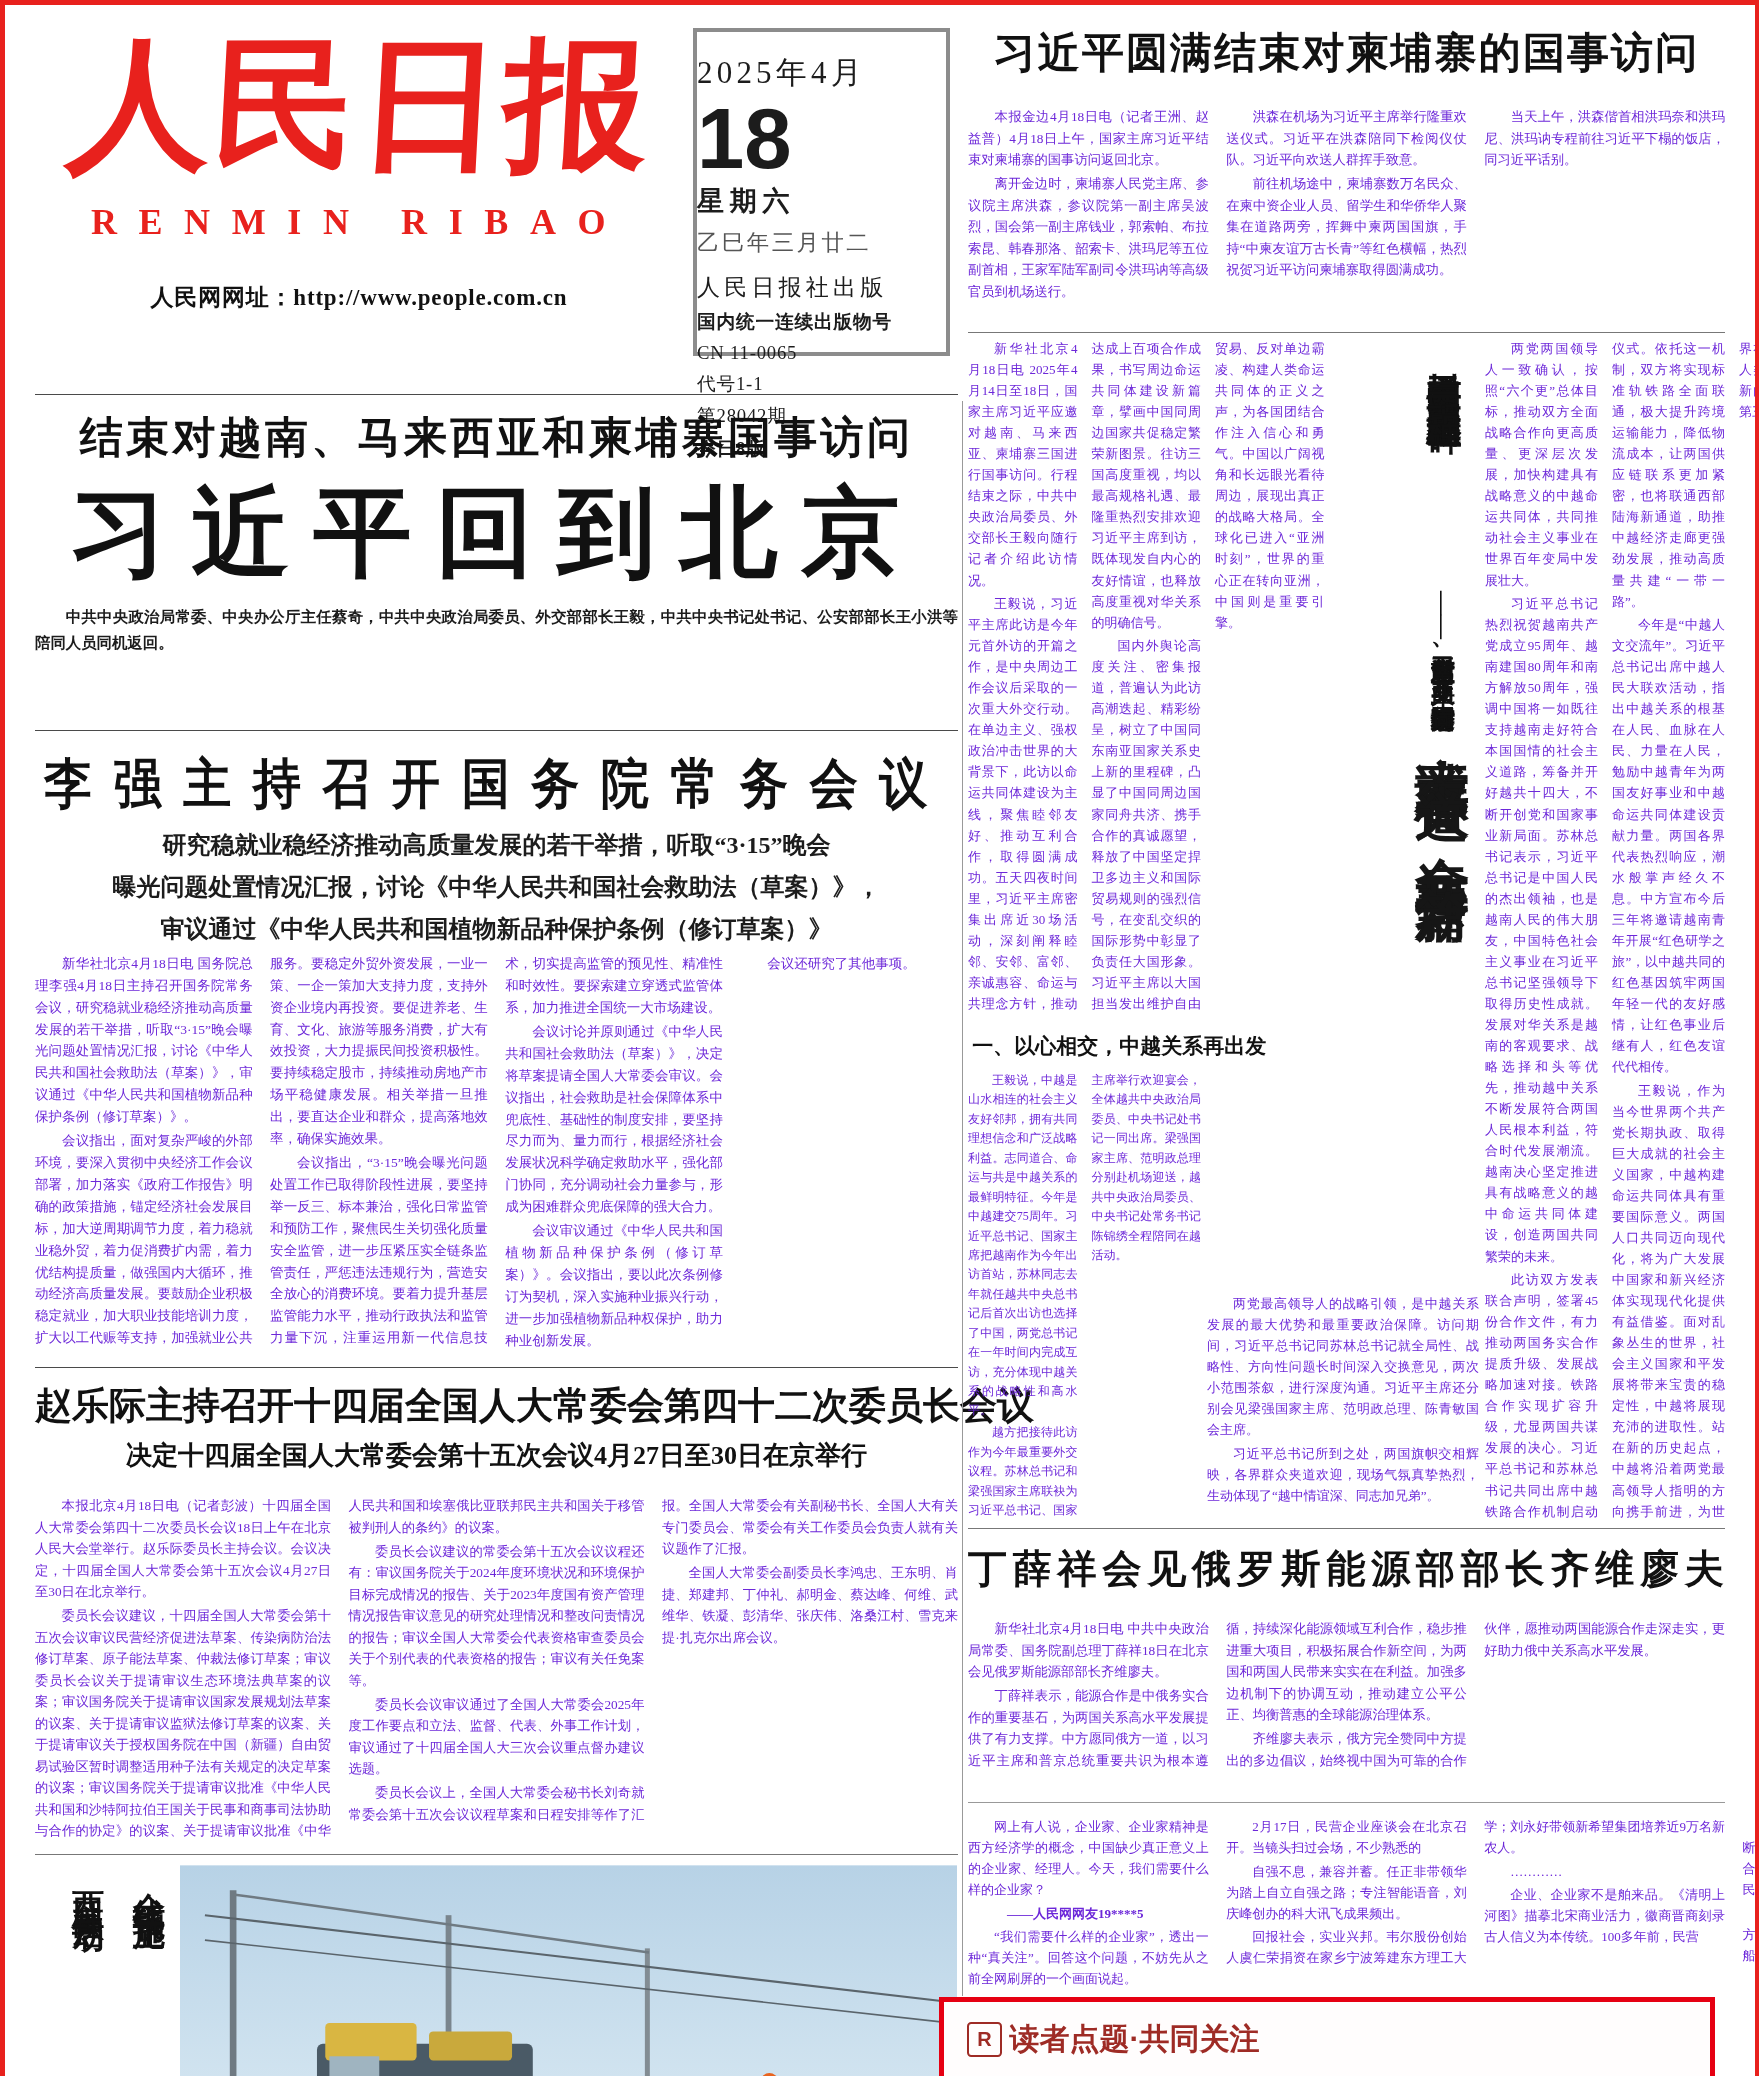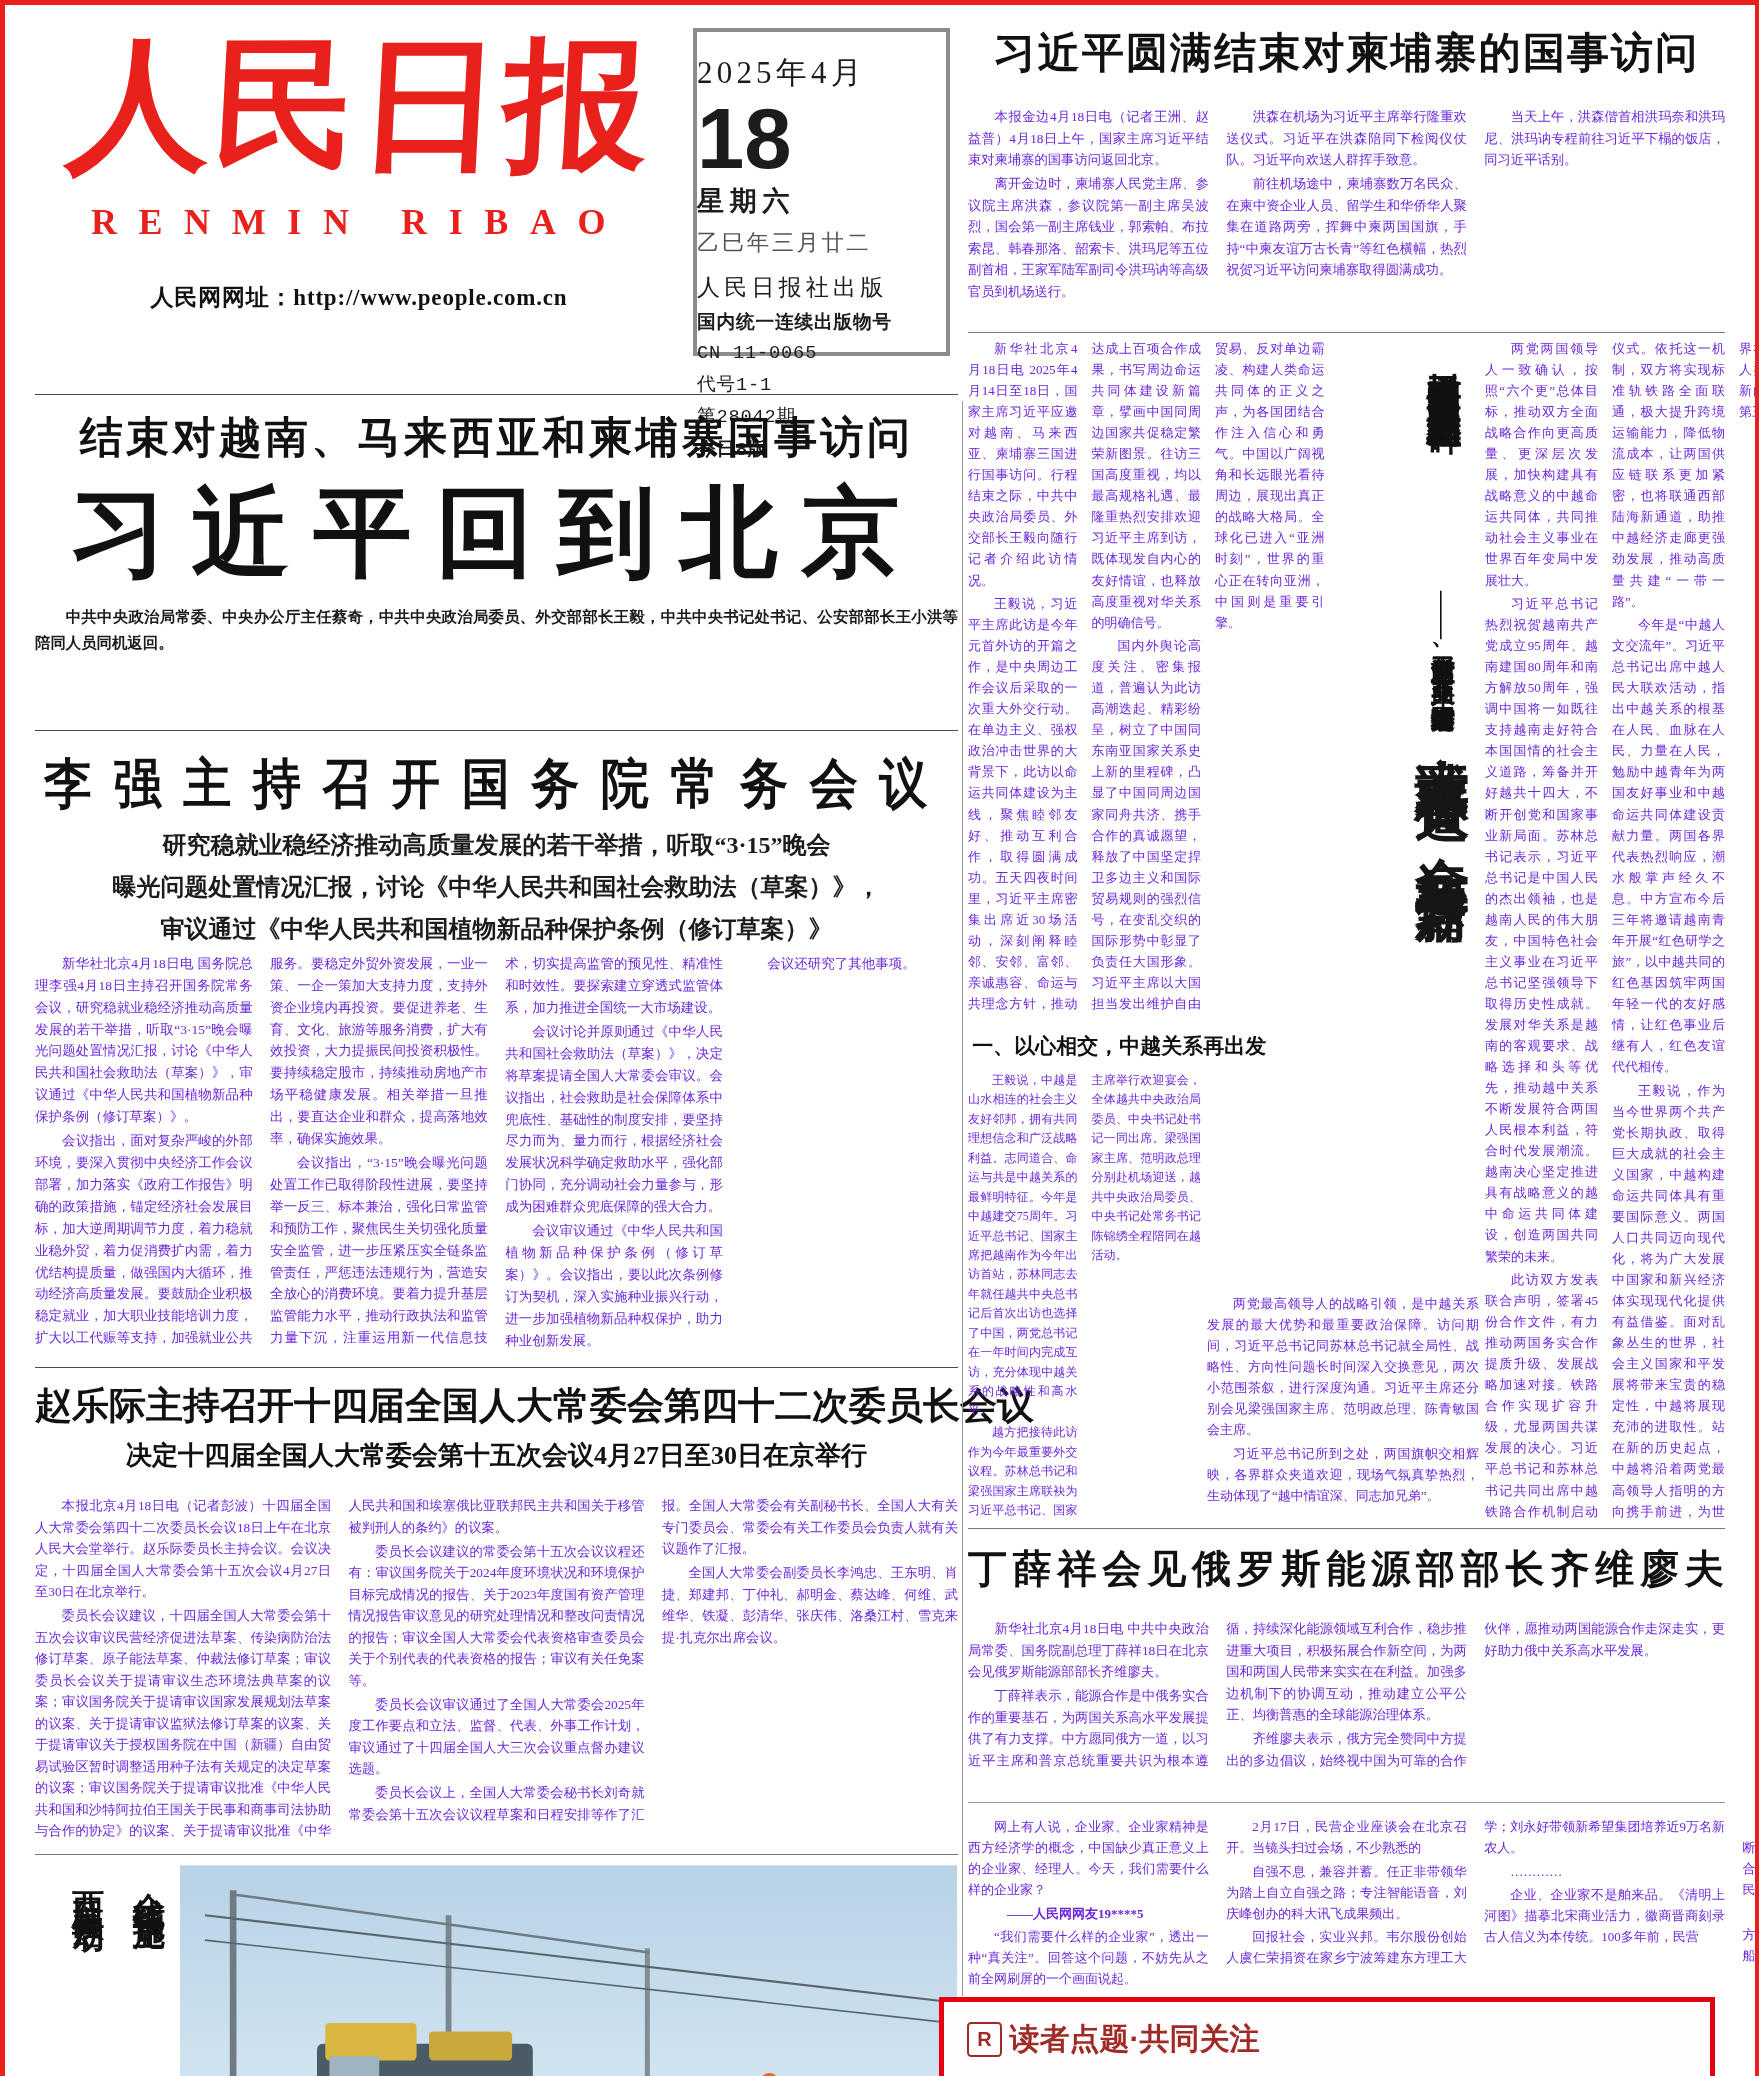--- a/index.html
+++ b/index.html
@@ -16,21 +16,21 @@
           transform:skewX(-3deg);white-space:nowrap;}
   .latin{font-size:36px;font-weight:700;color:#e8211d;letter-spacing:21.6px;}
   .mhurl{font-size:23px;font-weight:700;color:#111;letter-spacing:0.8px;}
   
   .datebox{border:4.2px solid #8c8c8c;background:#fff;}
   .db-month{font-size:31px;letter-spacing:4.2px;margin-top:20px;}
   .db-day{font-size:85px;font-weight:700;line-height:1.05;}
   .db-week{font-size:27px;font-weight:700;letter-spacing:5.8px;}
   .db-lunar{font-size:22.4px;color:#555;margin-top:7.5px;letter-spacing:2.5px;}
   .db-pub{font-size:23px;margin-top:14px;letter-spacing:4.2px;}
-  .db-small{font-size:18.7px;margin-top:6.6px;letter-spacing:0.8px;font-family:Liberation Mono, monospace;}
+  .db-small{font-size:18.7px;margin-top:6.6px;letter-spacing:0.8px;}
   
   .h-black{font-family:"Liberation Sans","DejaVu Sans",sans-serif;font-weight:900;color:#111;white-space:nowrap;}
   .h-serif{font-weight:700;color:#111;white-space:nowrap;}
   
   .colbox{column-gap:17.4px;font-size:13.3px;line-height:1.62;color:#6d28d9;text-align:justify;column-fill:auto;}
   .colbox p{margin:0 0 2.5px 0;text-indent:2em;}
   .deck p{margin:0;text-indent:0;}
   .intro p{margin:0 0 4.2px 0;text-indent:2em;}
   
   .vblock{writing-mode:vertical-rl;}

